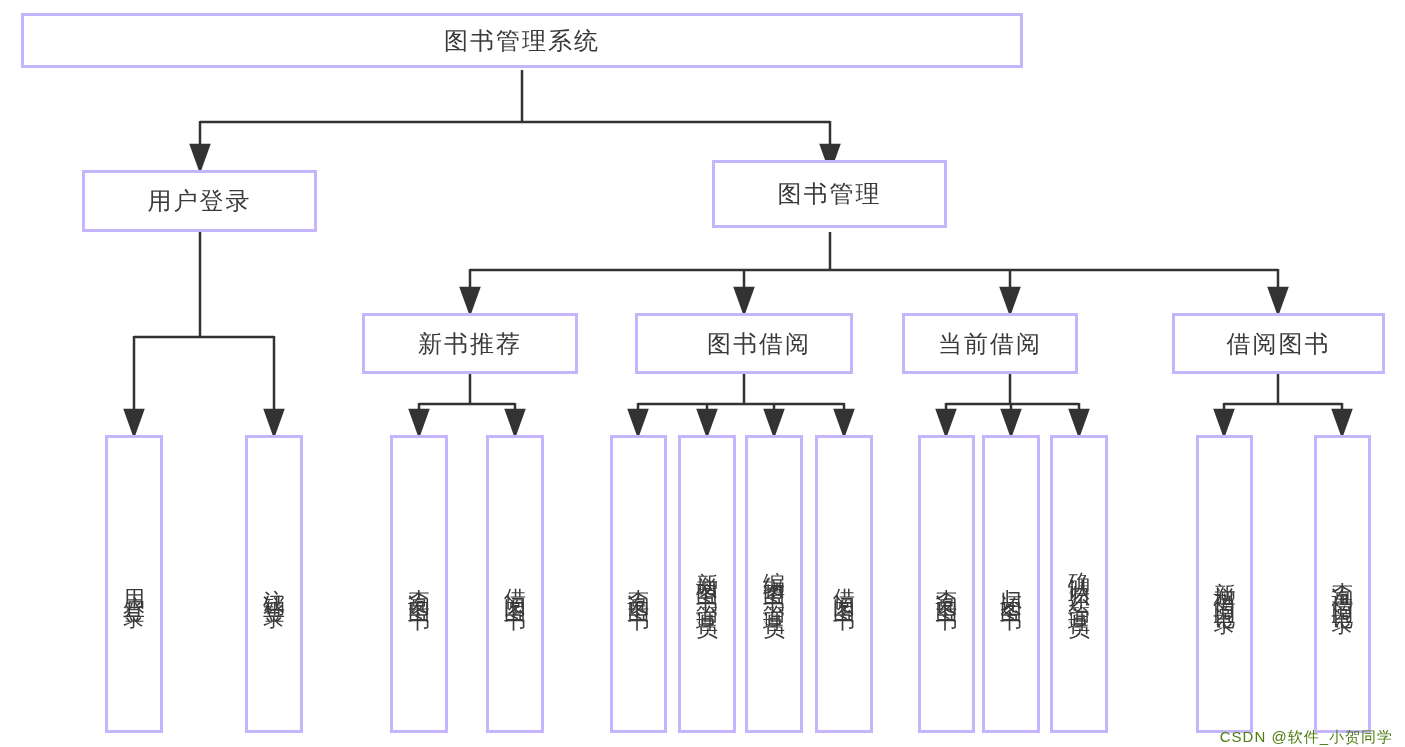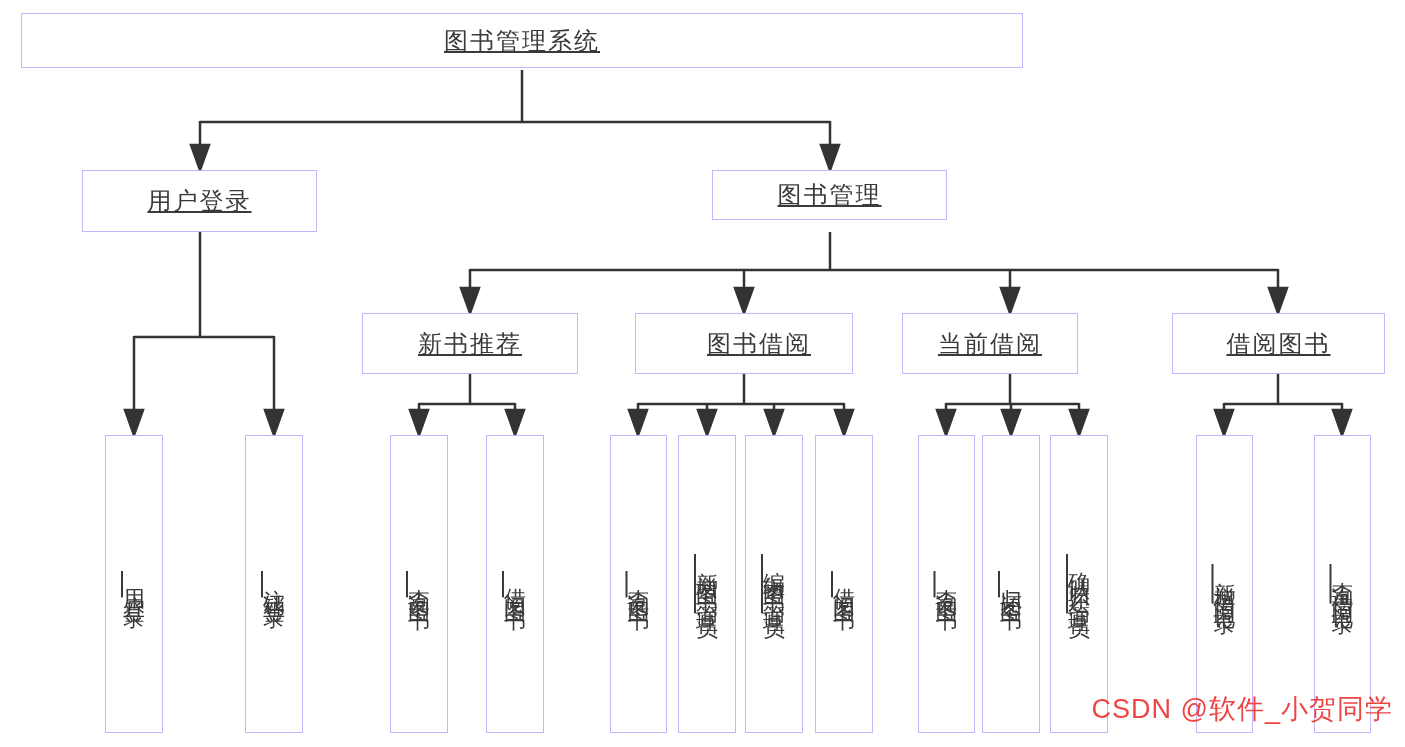--- a/index.html
+++ b/index.html
@@ -19,45 +19,44 @@
     position: absolute;
     left: 0;
     top: 0;
     width: 1405px;
     height: 747px;
   }
   .node {
     position: absolute;
     box-sizing: border-box;
     background: #ffffff;
-    border: 1px solid #c4b5fd;
+    border: 3px solid #c4b5fd;
     display: flex;
     align-items: center;
     justify-content: center;
     color: #3a3a3a;
-    text-decoration: underline;
   }
   .hnode span {
     font-size: 24px;
     letter-spacing: 2px;
     white-space: nowrap;
   }
   .leaf span {
     writing-mode: vertical-rl;
     text-orientation: upright;
     font-size: 22px;
     letter-spacing: 0.30em;
     line-height: 1;
   }
   .watermark {
     position: absolute;
     right: 12px;
-    bottom: 20px;
-    font-size: 27px;
-    color: #ef4444;
+    bottom: 0;
+    font-size: 15px;
+    color: #4d7c0f;
     letter-spacing: 1px;
     white-space: nowrap;
   }
 </style>
 </head>
 <body>
 
 <div class="stage">
 
   <svg class="connectors" viewBox="0 0 1405 747" xmlns="http://www.w3.org/2000/svg" stroke="#333333" stroke-width="2.5" fill="#333333">
@@ -122,21 +121,21 @@
     <polygon points="1333,410 1351,410 1342,435"></polygon>
   </svg>
 
   <div class="node hnode" style="left:21px; top:13px; width:1002px; height:55px;">
     <span>图书管理系统</span>
   </div>
 
   <div class="node hnode" style="left:82px; top:170px; width:235px; height:62px;">
     <span>用户登录</span>
   </div>
-  <div class="node hnode" style="left:712px; top:170px; width:235px; height:50px;align-items:center;">
+  <div class="node hnode" style="left:712px; top:160px; width:235px; height:68px;align-items:center;">
     <span>图书管理</span>
   </div>
 
   <div class="node hnode" style="left:362px; top:313px; width:216px; height:61px;">
     <span>新书推荐</span>
   </div>
   <div class="node hnode" style="left:635px; top:313px; width:218px; height:61px;padding-left:30px;">
     <span>图书借阅</span>
   </div>
   <div class="node hnode" style="left:902px; top:313px; width:176px; height:61px;">

